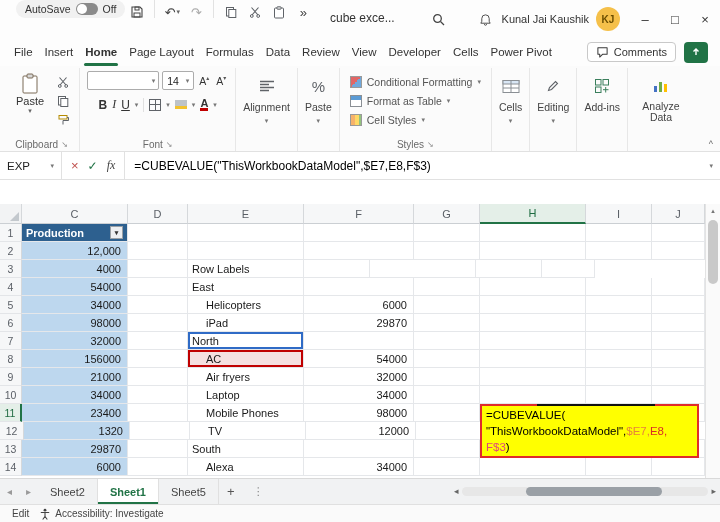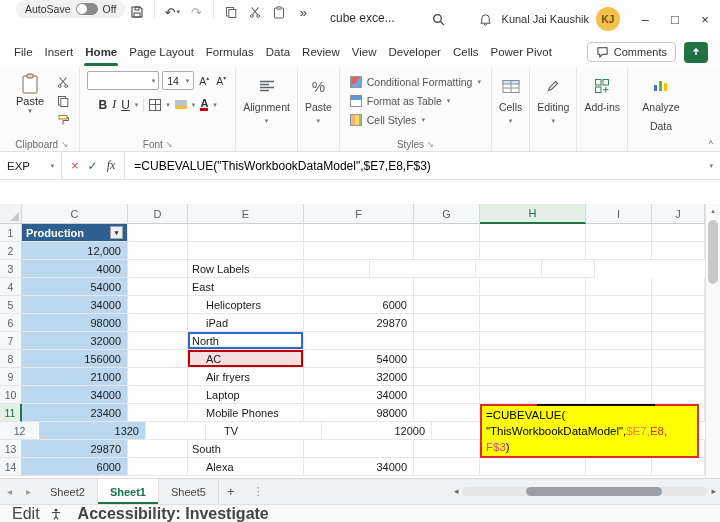--- a/index.html
+++ b/index.html
@@ -54,21 +54,21 @@
   .fbtn.u{text-decoration:underline;}
   .vr{width:1px;height:14px;background:#E0E0E0;}
   .dd{font-size:7px;color:#777;}
   .bord-icon{width:12px;height:12px;border:1px solid #5F6368;background:linear-gradient(#5F6368,#5F6368) center/12px 1px no-repeat,linear-gradient(#5F6368,#5F6368) center/1px 12px no-repeat;}
   .fill-icon{width:12px;height:9px;background:#BDC3C9;border-bottom:3px solid #F2C230;}
   .fc-icon{font-size:11px;font-weight:bold;line-height:10px;border-bottom:3px solid #C00000;}
   .collapsed-group{justify-content:flex-start;gap:4px;padding-top:7px;}
   .cg-icon{height:22px;display:flex;align-items:center;justify-content:center;}
   .cg-icon.pct{font-size:15px;color:#5F6368;}
   .cg-label{font-size:10.5px;color:#444;white-space:nowrap;}
-  .cg-label.two-line{width:52px;white-space:normal;text-align:center;line-height:19px;}
+  .cg-label.two-line{width:52px;white-space:normal;text-align:center;line-height:11px;}
   .styles-group{align-items:stretch;padding-top:4px;}
   .style-row{display:flex;align-items:center;gap:5px;font-size:10.5px;color:#555;height:19px;padding:0 3px;white-space:nowrap;}
   .cf-icon{width:12px;height:12px;border:1px solid #999;background:linear-gradient(135deg,#E06666 0 50%,#6FA8DC 50% 100%);flex:0 0 auto;}
   .tbl-icon{width:12px;height:12px;border:1px solid #8A8F94;background:linear-gradient(#5B9BD5 0 4px,#fff 4px);flex:0 0 auto;}
   .cs-icon{width:12px;height:12px;border:1px solid #999;background:linear-gradient(90deg,#F6B26B 0 4px,#FFD966 4px 8px,#93C47D 8px 12px);flex:0 0 auto;}
   .ribbon-collapse{position:absolute;right:7px;bottom:2px;font-size:9px;color:#666;}
 
   
   .formulabar{height:28px;display:flex;align-items:center;border-bottom:1px solid #E1E1E1;background:#fff;position:relative;}
   .namebox{width:62px;height:100%;display:flex;align-items:center;justify-content:space-between;padding:0 7px;border-right:1px solid #E1E1E1;font-size:11.5px;color:#222;}
@@ -114,22 +114,22 @@
   .stab{padding:0 12px;height:100%;display:flex;align-items:center;font-size:11px;color:#444;border-right:1px solid #E0E0E0;}
   .stab.active{background:#fff;color:var(--accent);font-weight:bold;box-shadow:inset 0 -2px 0 var(--accent);}
   .add-tab{width:24px;text-align:center;font-size:13px;color:#555;}
   .more-vert{margin-left:10px;color:#888;font-size:11px;}
   .hscroll{position:absolute;right:4px;top:7px;display:flex;align-items:center;gap:3px;width:262px;}
   .hs-arrow{font-size:9px;color:#666;}
   .hs-track{flex:1;height:9px;background:#E7E7E7;border-radius:5px;position:relative;}
   .hs-thumb{position:absolute;left:26%;width:55%;height:9px;background:#9AA0A6;border-radius:5px;}
 
   
-  .statusbar{height:18px;background:#FAFAFA;border-top:1px solid #E0E0E0;display:flex;align-items:center;gap:10px;padding:0 12px;font-size:16px;color:#444;}
-  .acc{display:flex;align-items:center;gap:16px;font-weight:bold;}
+  .statusbar{height:18px;background:#FAFAFA;border-top:1px solid #E0E0E0;display:flex;align-items:center;gap:10px;padding:0 12px;font-size:10px;color:#444;}
+  .acc{display:flex;align-items:center;gap:4px;}
 </style>
 </head>
 <body>
 
 <div class="app">
 
   <div class="titlebar">
     <div class="autosave">
       <span>AutoSave</span>
       <span class="toggle"></span>
@@ -527,21 +527,21 @@
           <div class="cell c-band num" style="width: 106px;">23400</div>
           <div class="cell" style="width: 60px;"></div>
           <div class="cell ind" style="width: 116px;">Mobile Phones</div>
           <div class="cell num" style="width: 110px;">98000</div>
           <div class="cell" style="width: 66px;"></div>
           <div class="cell" style="width: 106px;"></div>
           <div class="cell" style="width: 66px;"></div>
           <div class="cell" style="width: 53px;"></div>
         </div>
         <div class="grow">
-          <div class="rhcell" style="width: 40px;">12</div>
+          <div class="rhcell" style="width: 24px;">12</div>
           <div class="cell c-band num" style="width: 106px;">1320</div>
           <div class="cell" style="width: 60px;"></div>
           <div class="cell ind" style="width: 116px;">TV</div>
           <div class="cell num" style="width: 110px;">12000</div>
           <div class="cell" style="width: 66px;"></div>
           <div class="cell" style="width: 106px;"></div>
           <div class="cell" style="width: 66px;"></div>
           <div class="cell" style="width: 53px;"></div>
         </div>
         <div class="grow">

